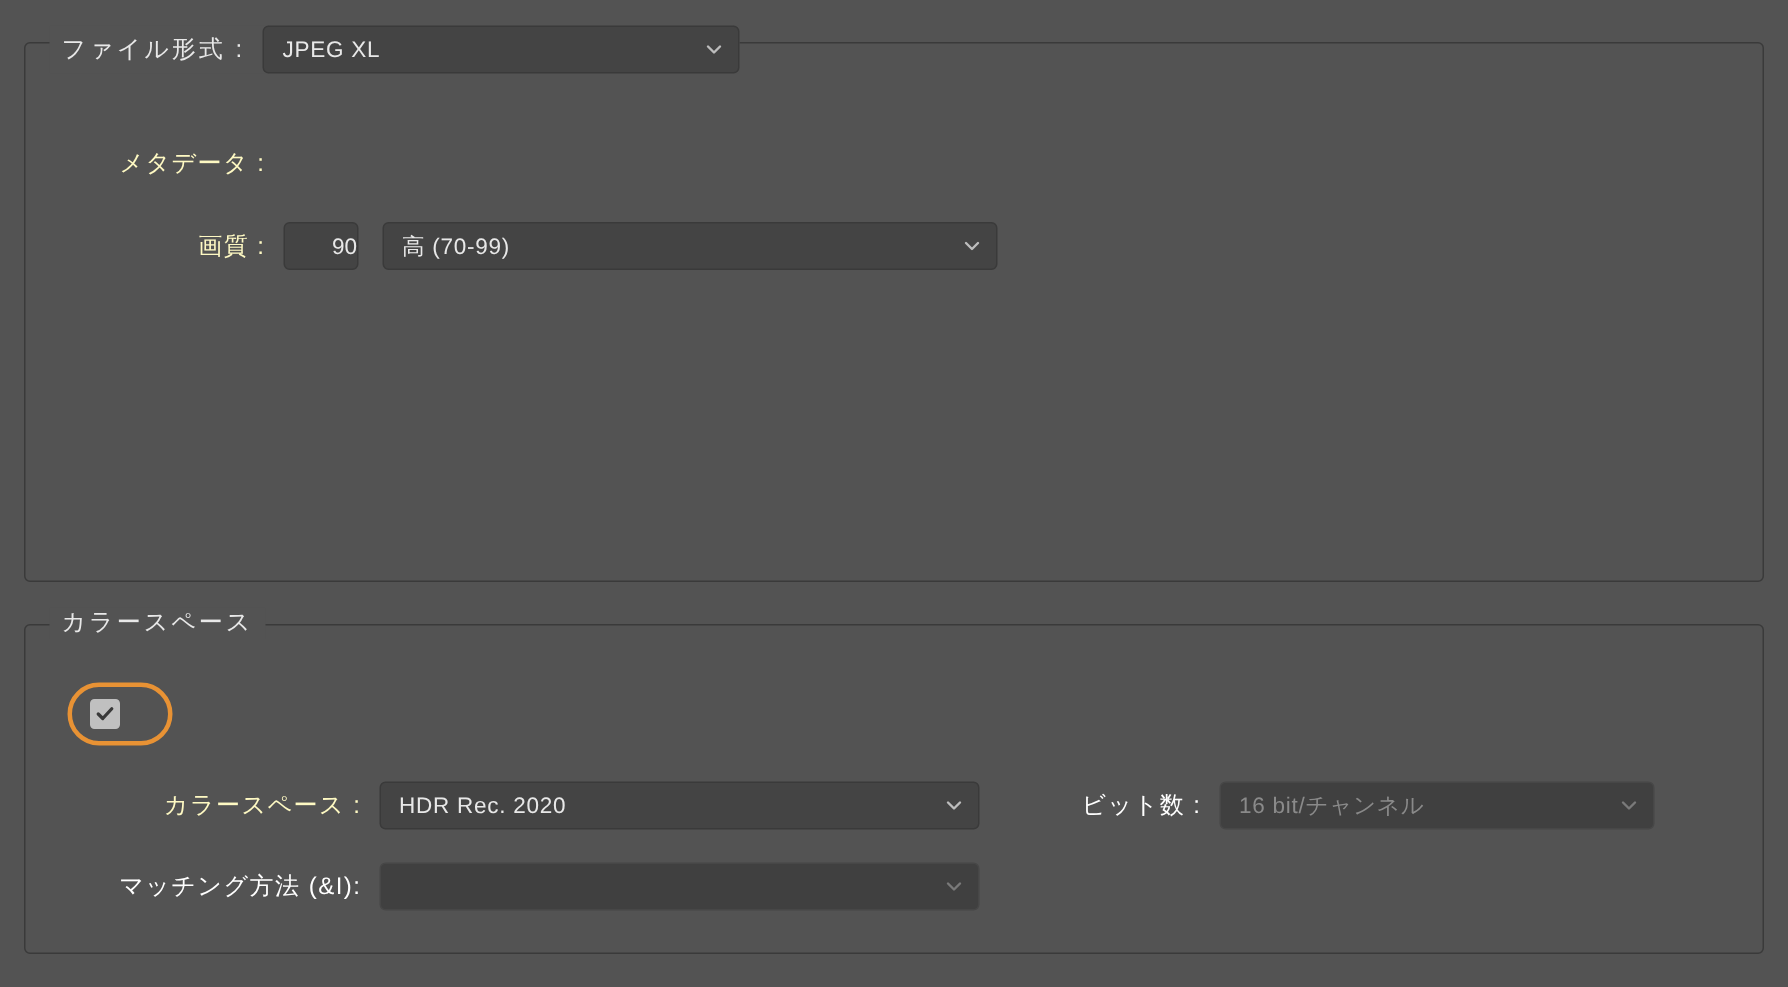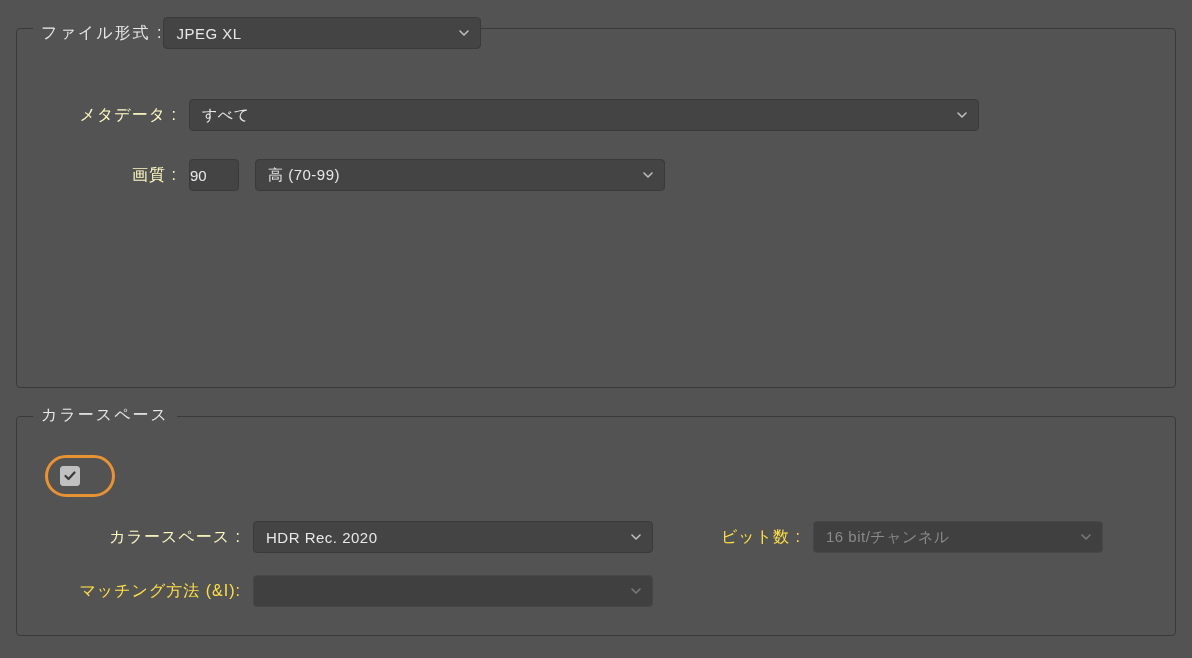--- a/index.html
+++ b/index.html
@@ -46,21 +46,21 @@
     margin-bottom: 22px;
   }
   .label {
     color: #fef9c3;
     font-size: 16px;
     letter-spacing: 1px;
     text-align: right;
     margin-right: 12px;
   }
   .label.disabled {
-    color: #fde047;
+    color: #ffffff;
   }
   .select {
     display: flex;
     align-items: center;
     justify-content: space-between;
     background: #444444;
     border: 1px solid #3a3a3a;
     border-radius: 4px;
     height: 32px;
     padding: 0 10px 0 12px;
@@ -88,21 +88,21 @@
     width: 12px;
     height: 12px;
   }
   .input-num {
     background: #444444;
     border: 1px solid #3a3a3a;
     border-radius: 4px;
     height: 32px;
     width: 50px;
     color: #e8e8e8;
-    text-align: left;
+    text-align: right;
     font-size: 15px;
     outline: none;
   }
   .checkbox {
     display: inline-flex;
     align-items: center;
     justify-content: center;
     width: 20px;
     height: 20px;
     border: 1px solid #8a8a8a;
@@ -133,42 +133,34 @@
     display: flex;
     align-items: center;
     cursor: pointer;
     letter-spacing: 1px;
   }
 </style>
 </head>
 <body>
 
 <div class="fieldset fs1">
-  <div class="fieldset-legend" style="display:flex;align-items:center;padding-right:0;">
+  <div class="fieldset-legend" style="display:flex;align-items:center;gap:12px;padding-right:0;">
     <span>ファイル形式 :</span>
     <div class="select" style="width:318px">
       <span class="select-text">JPEG XL</span>
       <span class="chevron">
         <svg viewBox="0 0 12 12">
             <path d="M2 4 L6 8 L10 4" stroke="#bdbdbd" stroke-width="1.6" fill="none" stroke-linecap="round" stroke-linejoin="round"></path>
           </svg>
       </span>
     </div>
   </div>
 
   <div class="row" style="margin-top:50px;">
     <div class="label" style="width:140px;">メタデータ :</div>
-    <div class="select" style="width:790px">
-      <span class="select-text">すべて</span>
-      <span class="chevron">
-        <svg viewBox="0 0 12 12">
-            <path d="M2 4 L6 8 L10 4" stroke="#bdbdbd" stroke-width="1.6" fill="none" stroke-linecap="round" stroke-linejoin="round"></path>
-          </svg>
-      </span>
-    </div>
   </div>
 
 
   <div class="row" style="margin-top:28px;">
     <div class="label" style="width:140px;">画質 :</div>
     <input class="input-num" value="90" style="">
     <div class="select" style="width:410px;margin-left:16px;">
       <span class="select-text">高 (70-99)</span>
       <span class="chevron">
         <svg viewBox="0 0 12 12">

